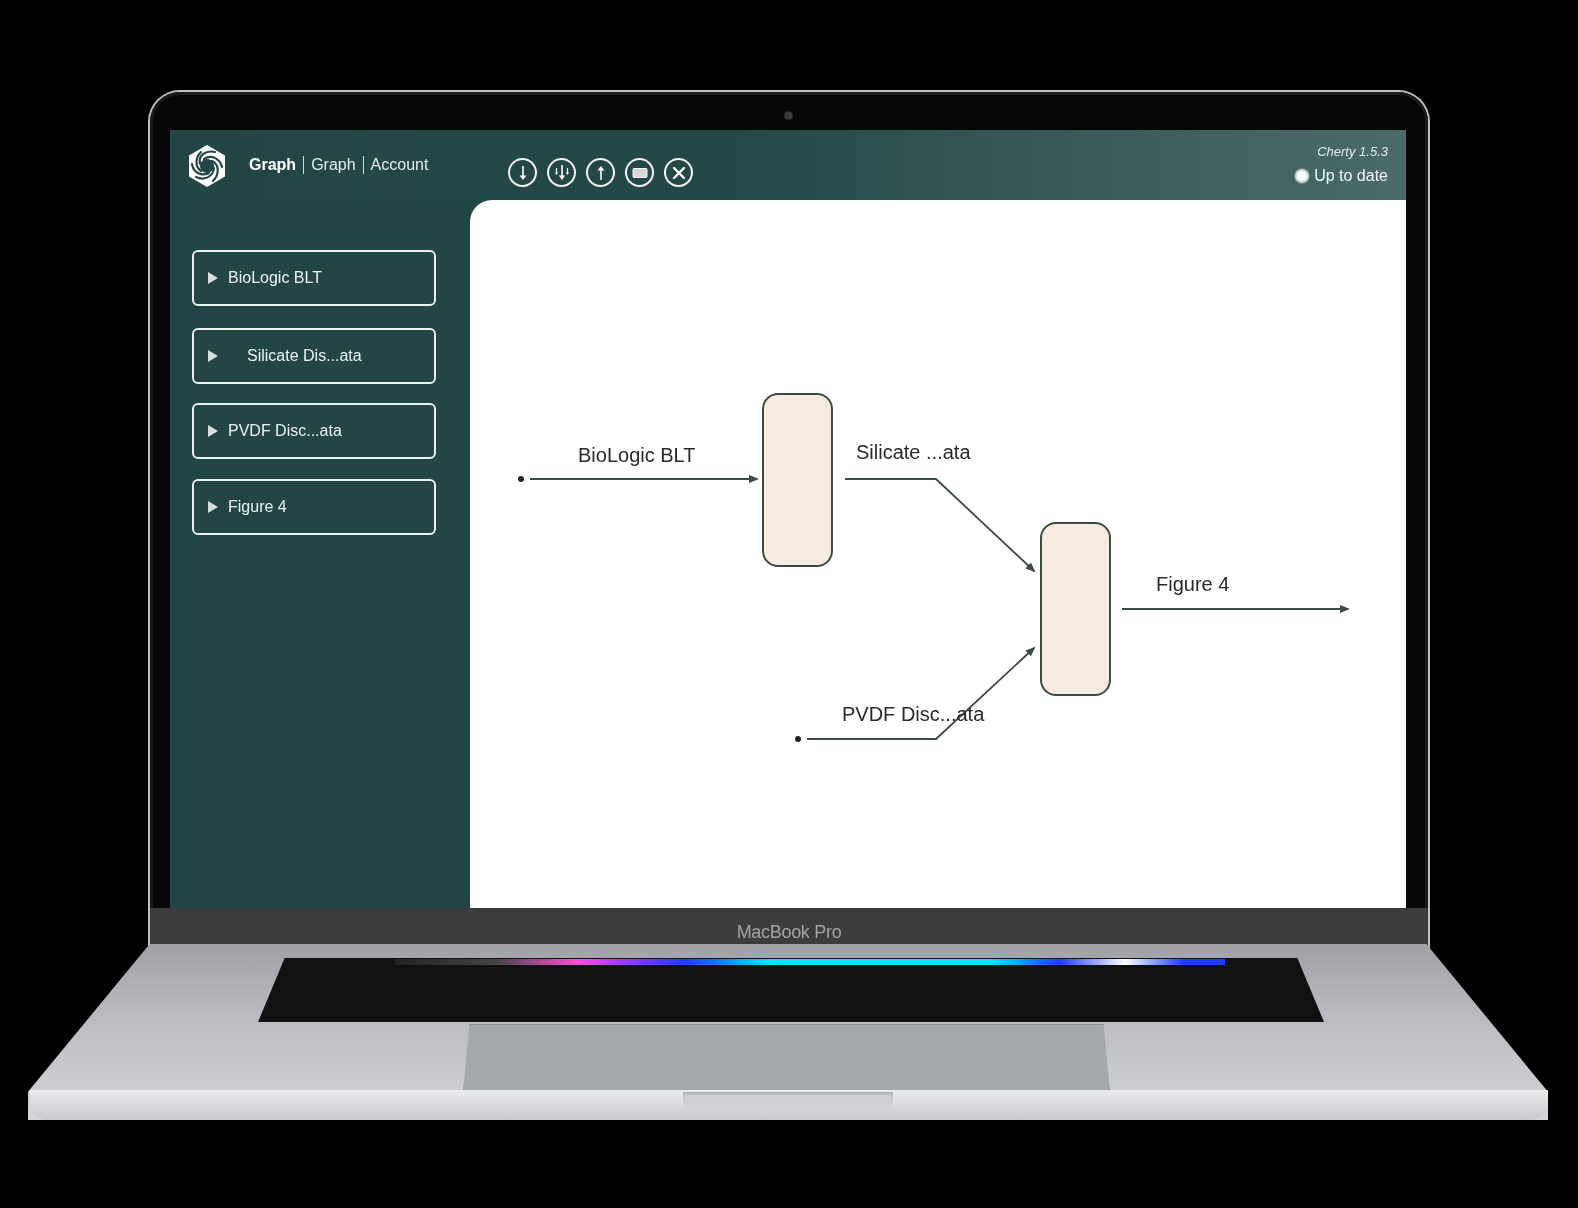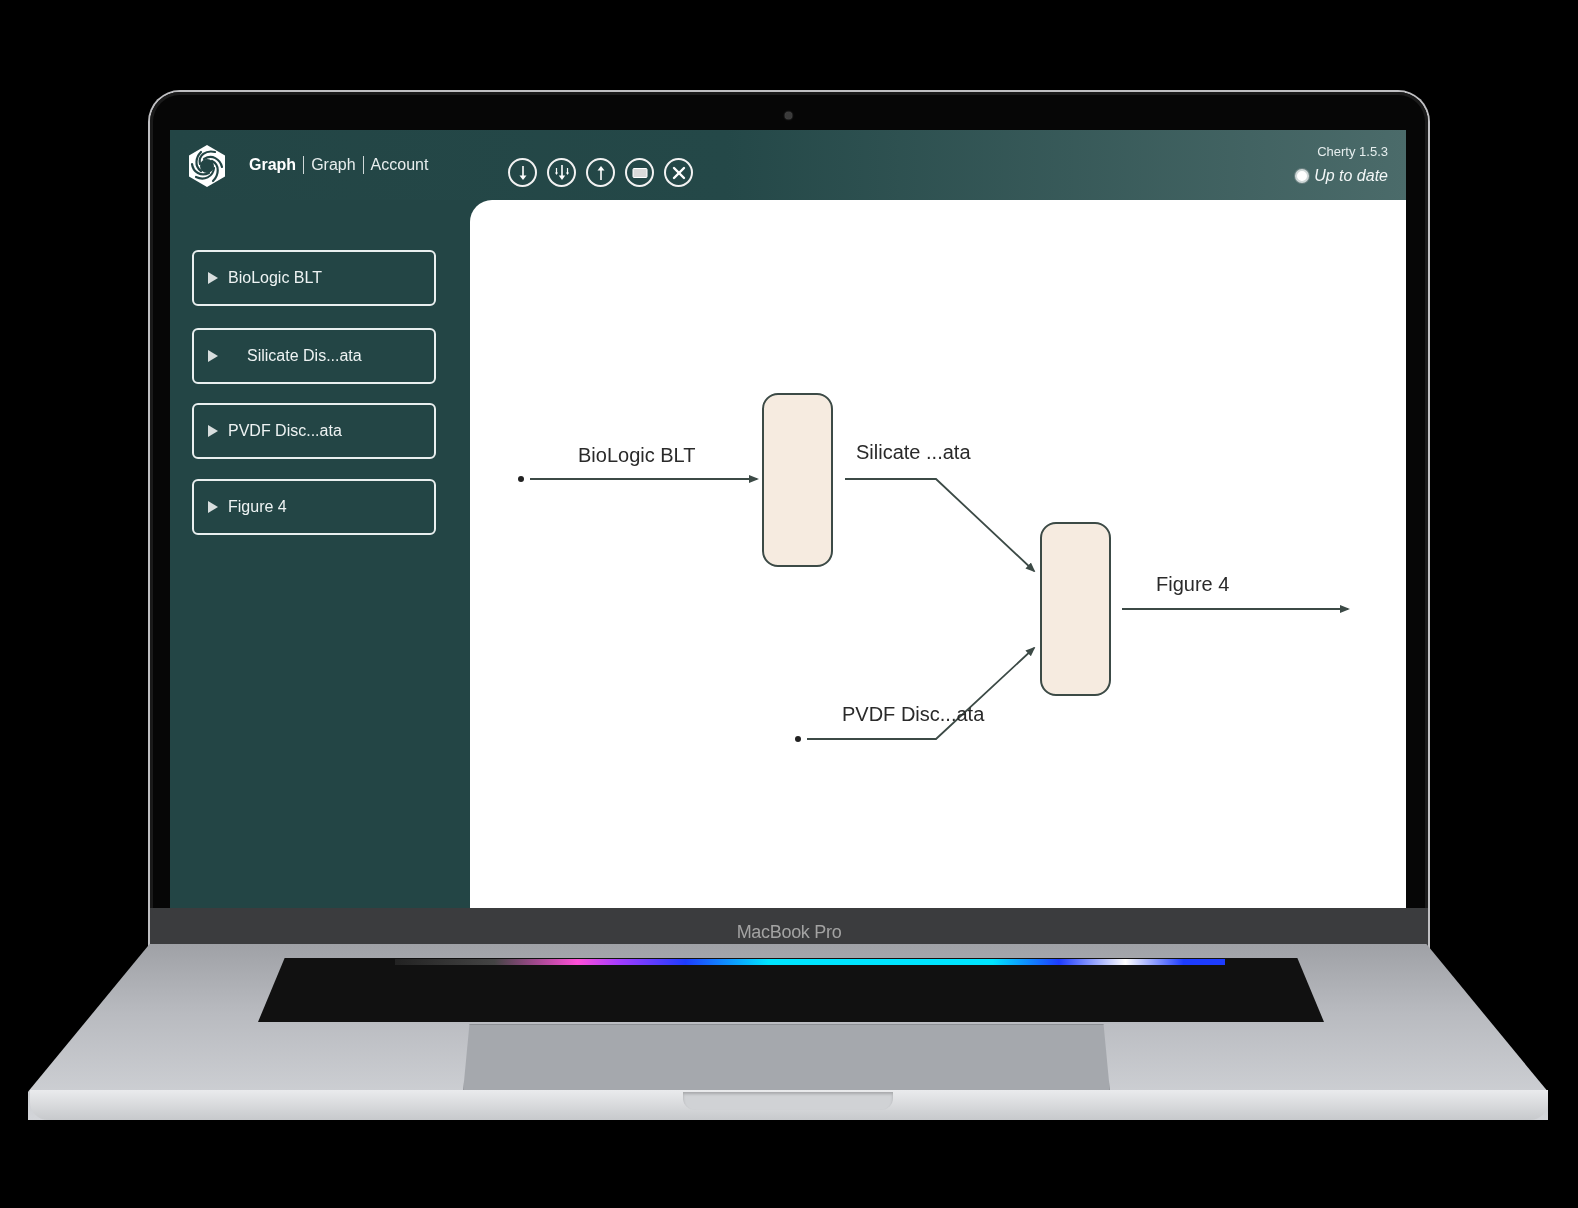--- a/index.html
+++ b/index.html
@@ -16,22 +16,22 @@
 
   .logo { position:absolute; left:14px; top:13px; width:46px; height:46px; }
   .nav { position:absolute; left:79px; top:26px; font-size:16px; color:#e8eeee; display:flex; align-items:center; }
   .nav .sep { display:inline-block; width:1px; height:18px; background:#cfd8d8; margin:0 7px; }
   .nav .active { font-weight:bold; color:#ffffff; }
 
   .toolbar { position:absolute; left:338px; top:28px; display:flex; gap:10px; }
   .tool-btn { width:29px; height:29px; border:2px solid #f2f2f2; border-radius:50%; box-sizing:border-box; display:flex; align-items:center; justify-content:center; cursor:pointer; }
   .tool-btn svg { width:20px; height:20px; }
 
-  .version { position:absolute; right:18px; top:14px; font-size:13px; color:#e6eeee; text-align:right; }
-  .status { position:absolute; right:18px; top:37px; font-size:16px; color:#f3f7f7; display:flex; align-items:center; gap:5px;font-style:italic; }
+  .version { position:absolute; right:18px; top:14px; font-size:13px; font-style:italic; color:#e6eeee; text-align:right; }
+  .status { position:absolute; right:18px; top:37px; font-size:16px; color:#f3f7f7; display:flex; align-items:center; gap:5px; }
   .status .dot { width:14px; height:14px; border-radius:50%; background:#fff; border:2px solid #d0d8d8; box-sizing:border-box; box-shadow:0 0 0 1px #6a8080; }
 
   .item { position:absolute; left:22px; width:244px; height:56px; border:2px solid #e9efef; border-radius:6px; box-sizing:border-box; display:flex; align-items:center; padding-left:14px; color:#eef3f3; font-size:16px; cursor:pointer; }
   .item .tri { width:0; height:0; border-top:6px solid transparent; border-bottom:6px solid transparent; border-left:10px solid #d8dede; margin-right:10px; }
 
   .canvas { position:absolute; left:300px; top:70px; width:936px; height:708px; background:#ffffff; border-radius:22px 0 0 0; }
   .canvas svg { position:absolute; left:0; top:0; }
   .edge-label { position:absolute; font-size:20px; color:#2a2a2a; white-space:nowrap; }
   .node { position:absolute; background:#f6ebe0; border:2px solid #3c4a46; border-radius:16px; box-sizing:border-box; cursor:pointer; }
 

